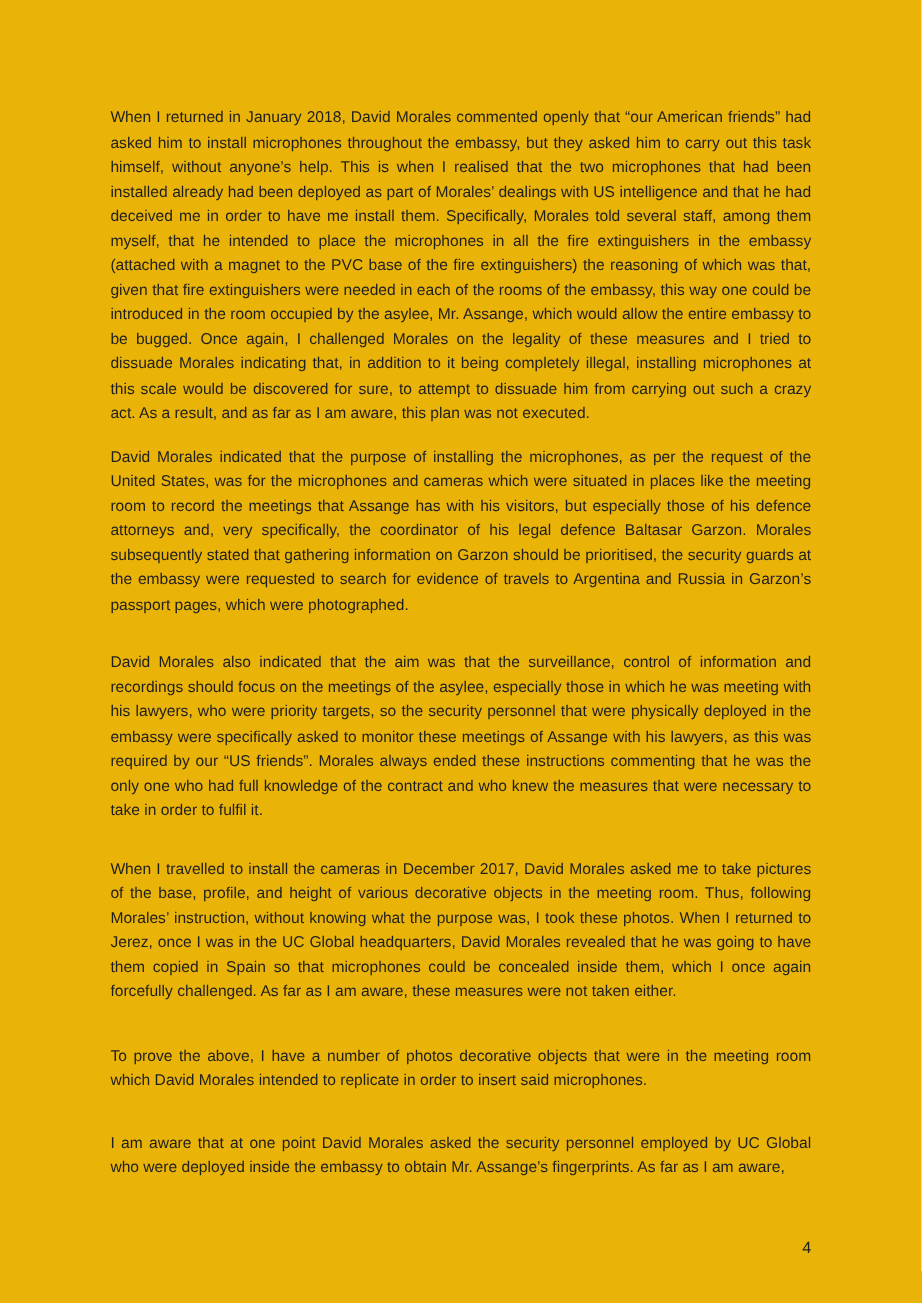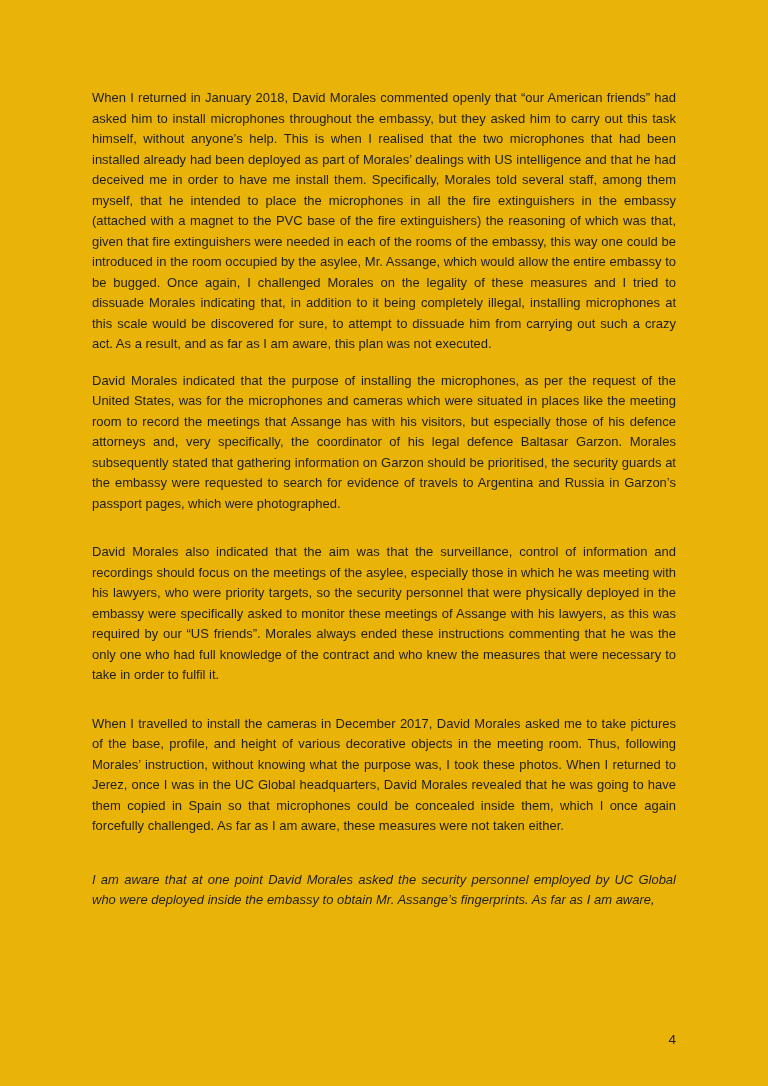--- a/index.html
+++ b/index.html
@@ -25,38 +25,39 @@
     line-height: 20.5px;
     text-align: justify;
     text-justify: inter-word;
   }
   .para {
     margin: 0 0 28px 0;
   }
   .para:nth-of-type(1) { margin-bottom: 16px; }
   .para:nth-of-type(4) { margin-bottom: 33px; margin-top: 28px; }
   .para:nth-of-type(5) { margin-bottom: 32px; }
-  .para:last-of-type { margin-bottom: 12px; font-style: italic; }
+  .para:last-of-type { margin-bottom: 12px; }
   .footer {
     position: absolute;
     left: 92px;
     top: 1030px;
     width: 584px;
     text-align: right;
     font-size: 13.5px;
     line-height: 20px;
   }
 </style>
 </head>
 <body>
 
 <div class="page">
   <div class="content">
     <p class="para">When I returned in January 2018, David Morales commented openly that “our American friends” had asked him to install microphones throughout the embassy, but they asked him to carry out this task himself, without anyone’s help. This is when I realised that the two microphones that had been installed already had been deployed as part of Morales’ dealings with US intelligence and that he had deceived me in order to have me install them. Specifically, Morales told several staff, among them myself, that he intended to place the microphones in all the fire extinguishers in the embassy (attached with a magnet to the PVC base of the fire extinguishers) the reasoning of which was that, given that fire extinguishers were needed in each of the rooms of the embassy, this way one could be introduced in the room occupied by the asylee, Mr. Assange, which would allow the entire embassy to be bugged. Once again, I challenged Morales on the legality of these measures and I tried to dissuade Morales indicating that, in addition to it being completely illegal, installing microphones at this scale would be discovered for sure, to attempt to dissuade him from carrying out such a crazy act. As a result, and as far as I am aware, this plan was not executed.</p>
     <p class="para">David Morales indicated that the purpose of installing the microphones, as per the request of the United States, was for the microphones and cameras which were situated in places like the meeting room to record the meetings that Assange has with his visitors, but especially those of his defence attorneys and, very specifically, the coordinator of his legal defence Baltasar Garzon. Morales subsequently stated that gathering information on Garzon should be prioritised, the security guards at the embassy were requested to search for evidence of travels to Argentina and Russia in Garzon’s passport pages, which were photographed.</p>
     <p class="para">David Morales also indicated that the aim was that the surveillance, control of information and recordings should focus on the meetings of the asylee, especially those in which he was meeting with his lawyers, who were priority targets, so the security personnel that were physically deployed in the embassy were specifically asked to monitor these meetings of Assange with his lawyers, as this was required by our “US friends”. Morales always ended these instructions commenting that he was the only one who had full knowledge of the contract and who knew the measures that were necessary to take in order to fulfil it.</p>
     <p class="para">When I travelled to install the cameras in December 2017, David Morales asked me to take pictures of the base, profile, and height of various decorative objects in the meeting room. Thus, following Morales’ instruction, without knowing what the purpose was, I took these photos. When I returned to Jerez, once I was in the UC Global headquarters, David Morales revealed that he was going to have them copied in Spain so that microphones could be concealed inside them, which I once again forcefully challenged. As far as I am aware, these measures were not taken either.</p>
+    <p class="para">To prove the above, I have a number of photos decorative objects that were in the meeting room which David Morales intended to replicate in order to insert said microphones.</p>
     <p class="para">I am aware that at one point David Morales asked the security personnel employed by UC Global who were deployed inside the embassy to obtain Mr. Assange’s fingerprints. As far as I am aware,</p>
   </div>
   <div class="footer">
     <span>4</span>
   </div>
 </div>
 
 </body></html>

